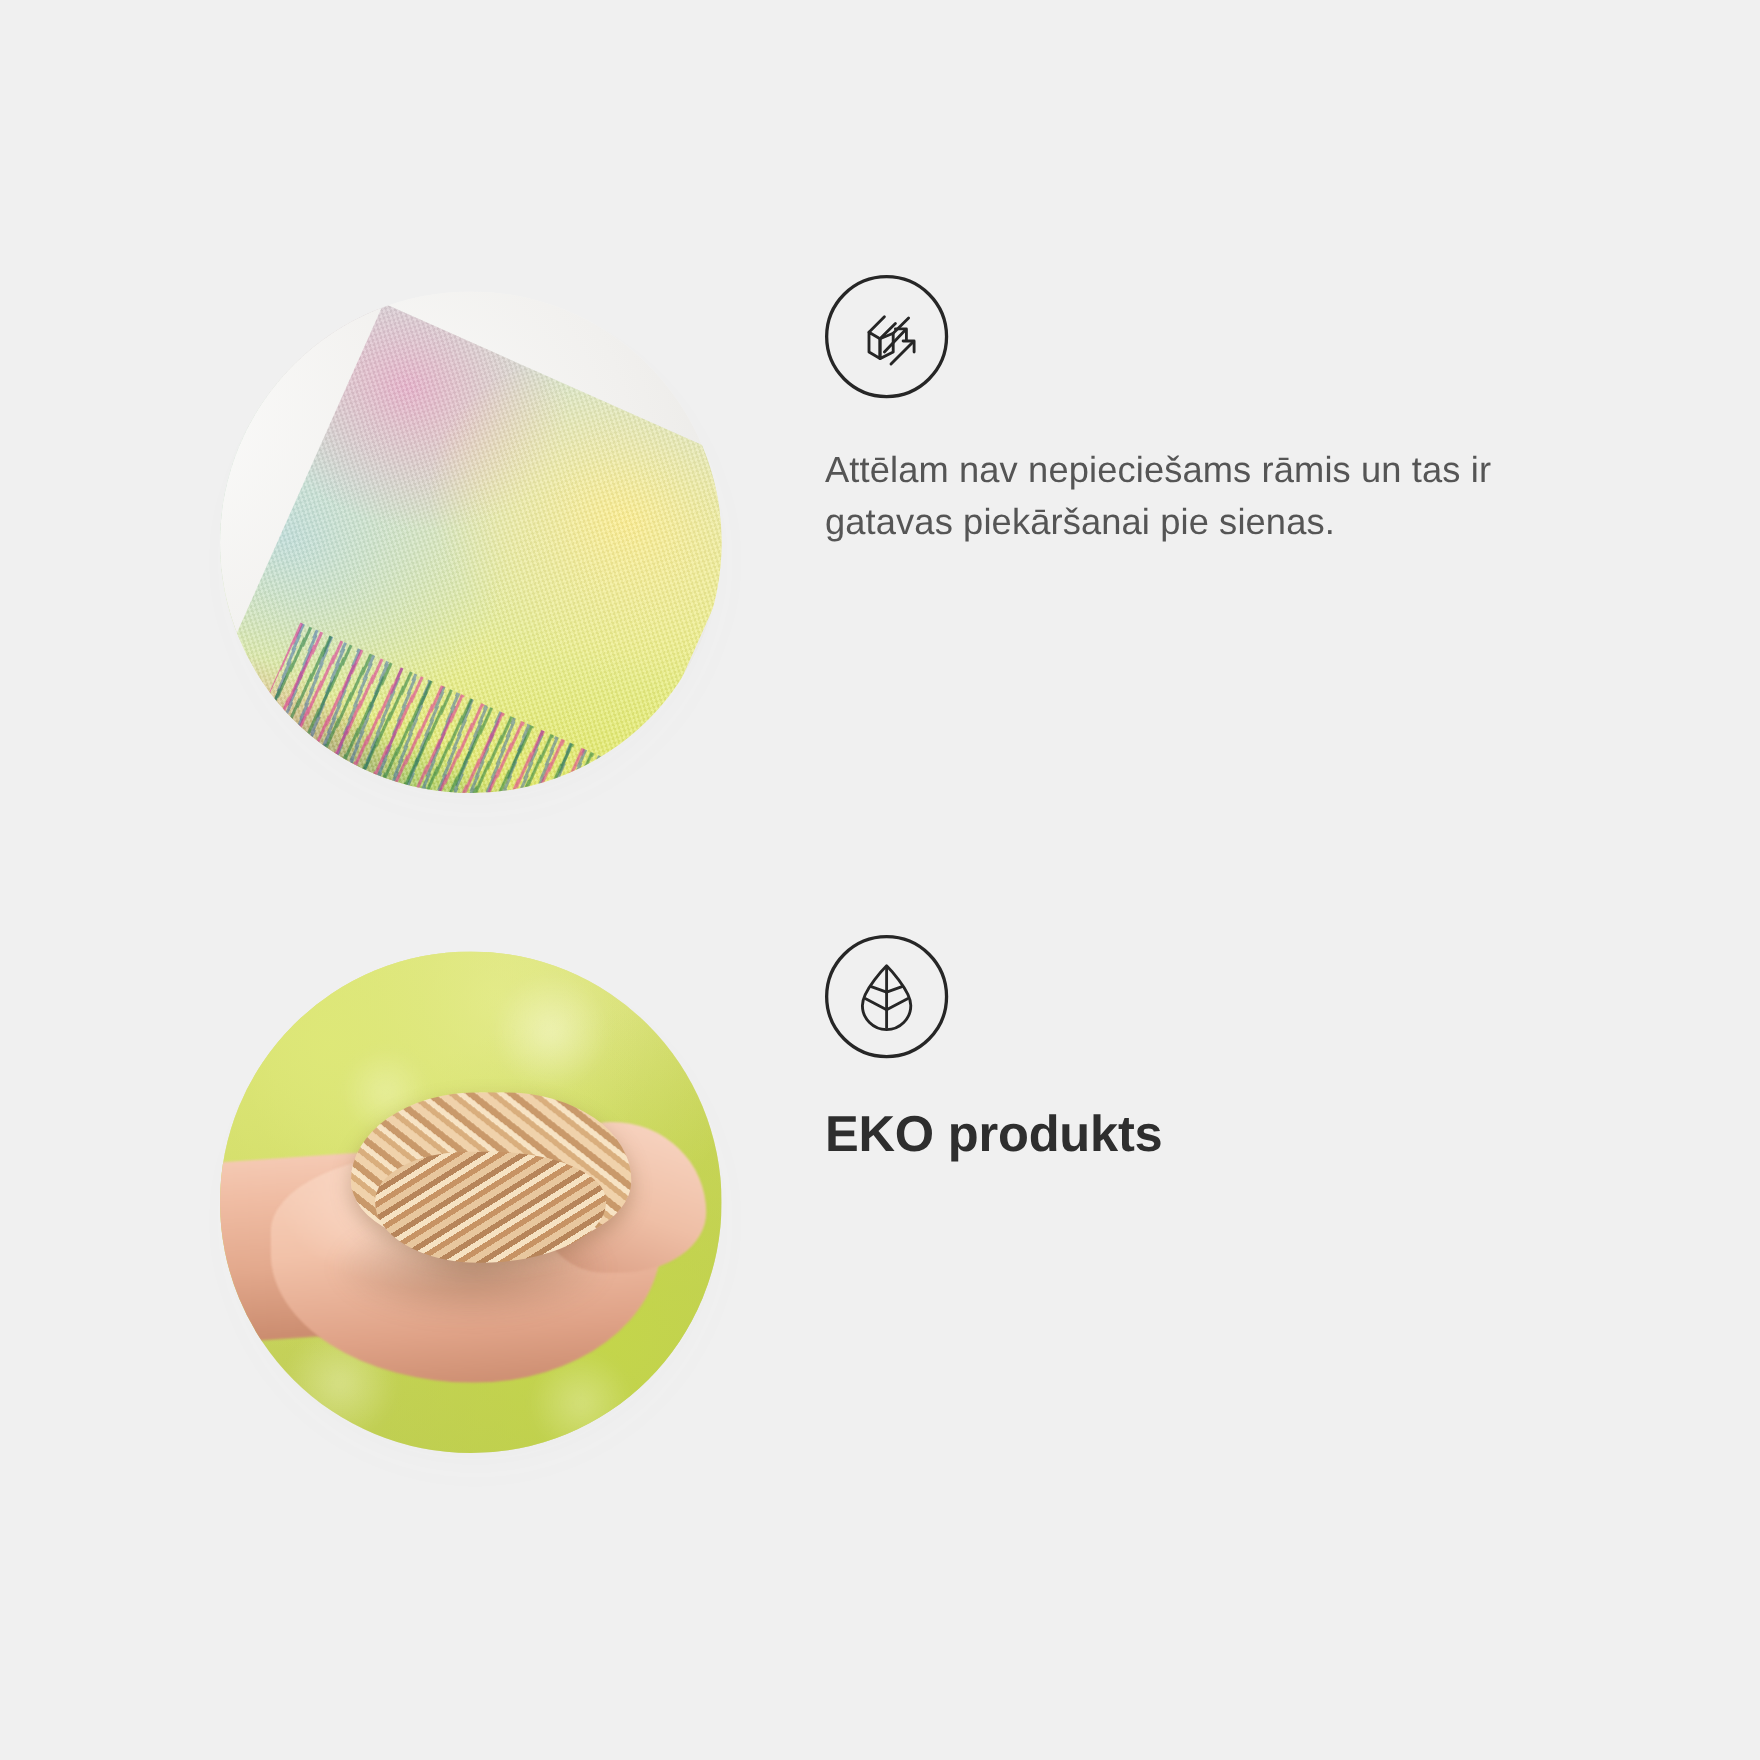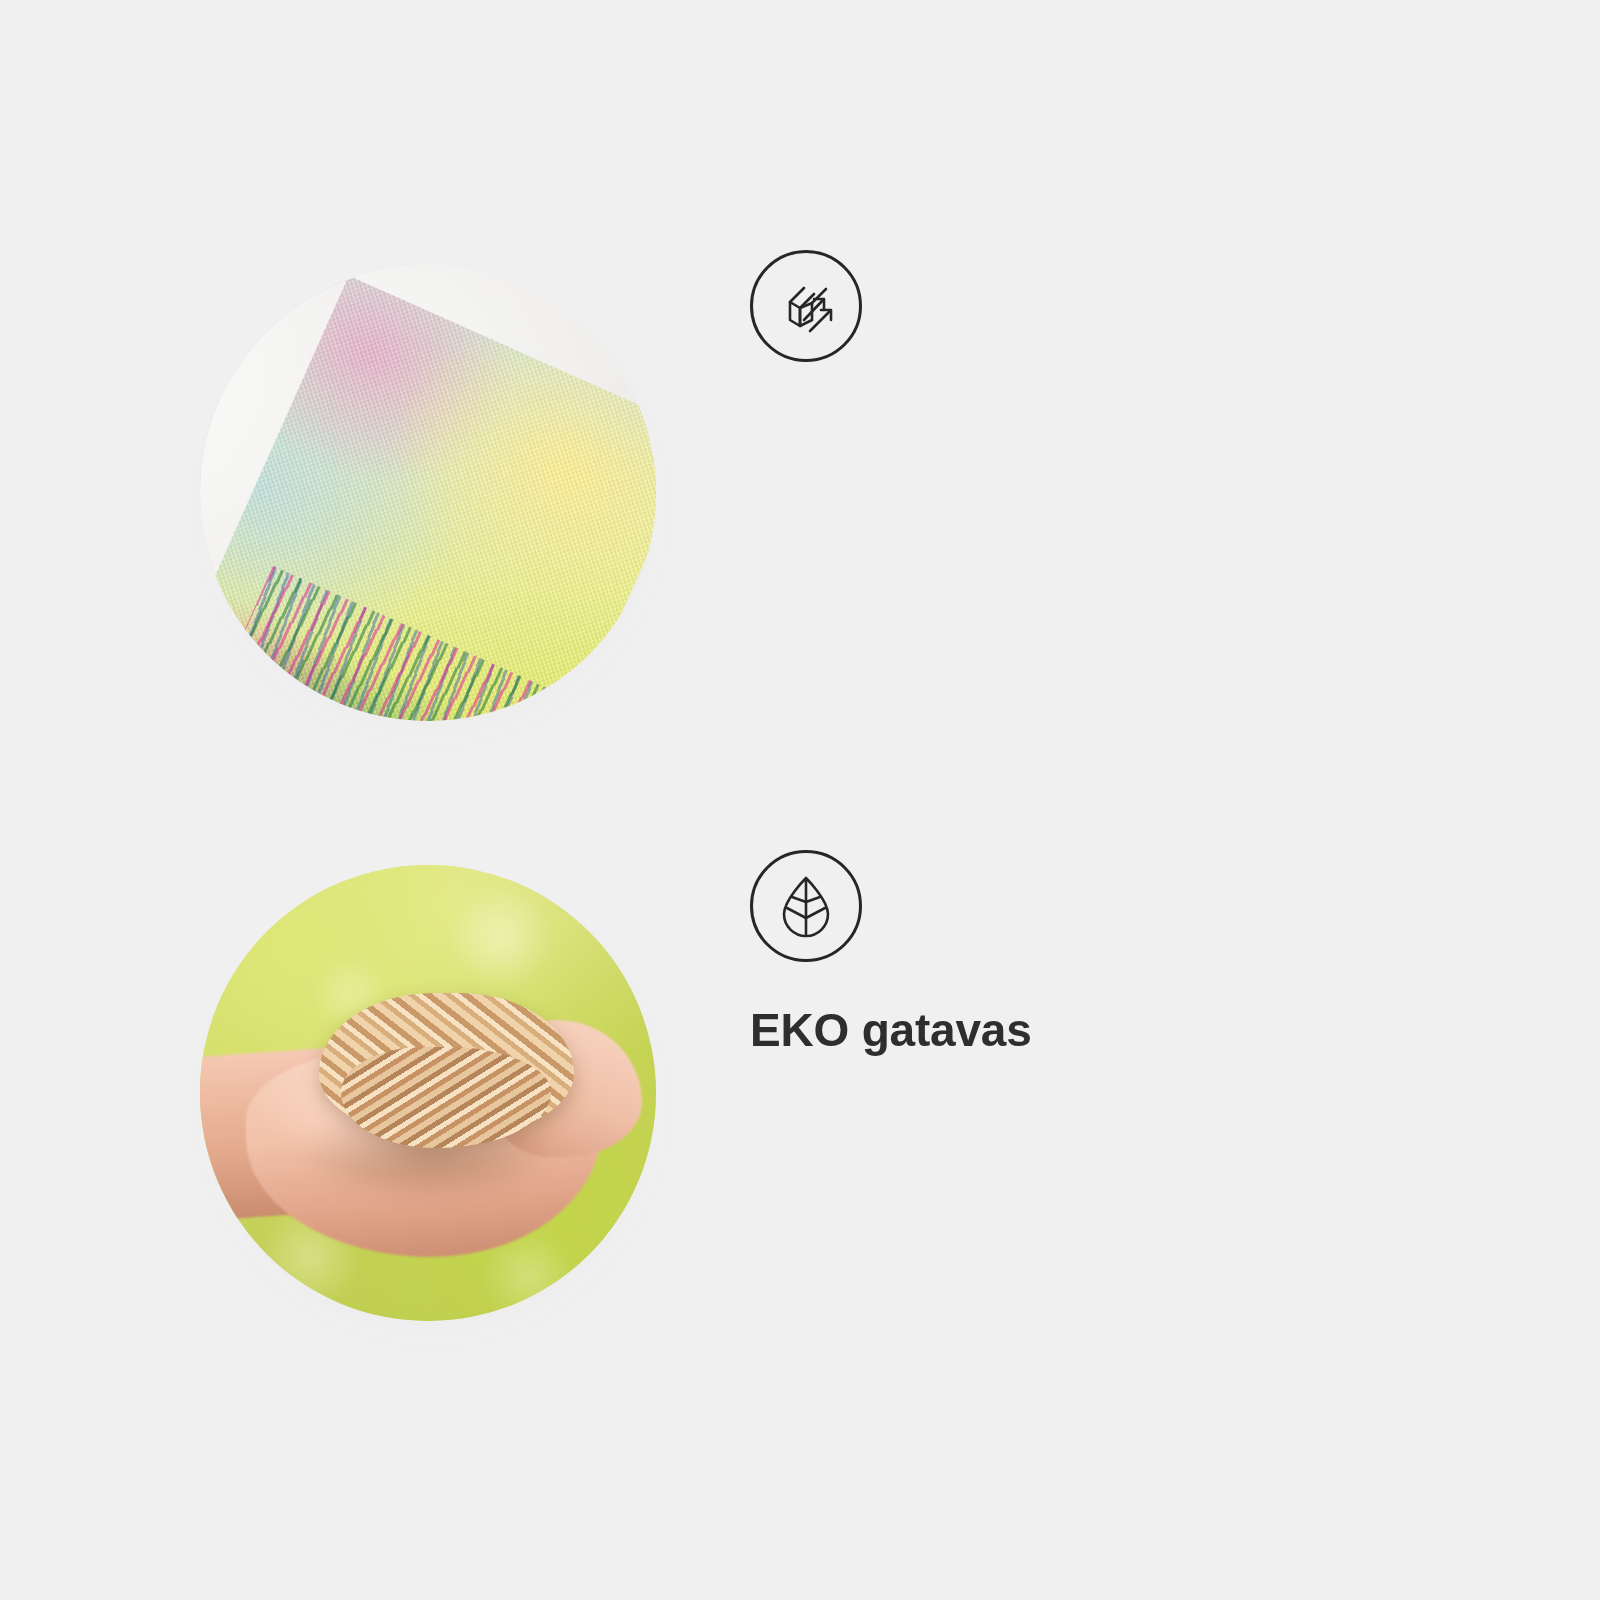--- a/index.html
+++ b/index.html
@@ -301,20 +301,21 @@
 
           <path d="M34 50 L53 30"></path>
           <path d="M44 29 L54 29 L54 39"></path>
 
           <path d="M40 61 L60 41"></path>
           <path d="M51 40 L61 40 L61 50"></path>
         </svg>
       </div>
 
 
+      <p class="feature-desc">Attēlam nav nepieciešams rāmis un tas ir gatavas piekāršanai pie sienas.</p>
     </div>
   </section>
 
   <section class="feature feature-2">
 
     <div class="media-shadow"></div>
 
     <div class="media">
       <div class="eco-photo">
         <div class="ep-bg"></div>
@@ -337,18 +338,18 @@
 
           <path d="M34 8 L34 62"></path>
 
           <path d="M34 30 L20 25"></path>
           <path d="M34 30 L48 25"></path>
           <path d="M34 46 L15 36"></path>
           <path d="M34 46 L53 36"></path>
         </svg>
       </div>
 
-      <h2 class="feature-title">EKO gatavas</h2>
+      <h2 class="feature-title">EKO produkts</h2>
 
     </div>
   </section>
 
 </div>
 
 </body></html>

